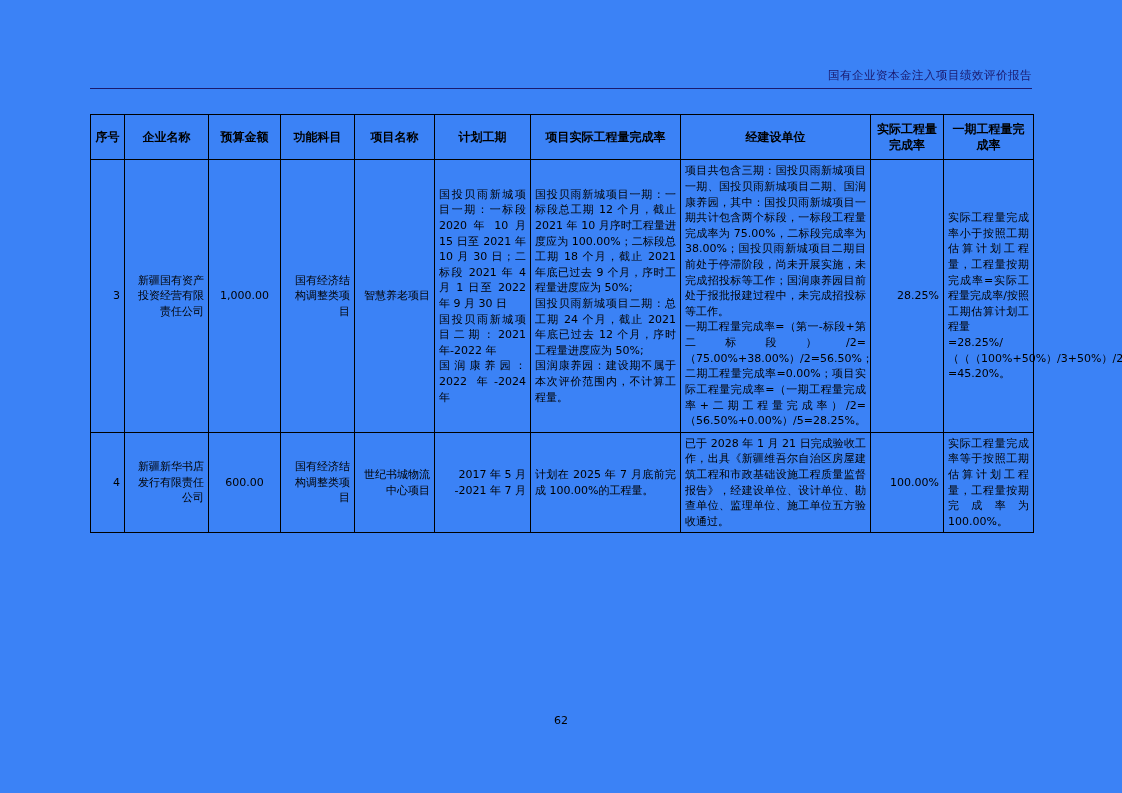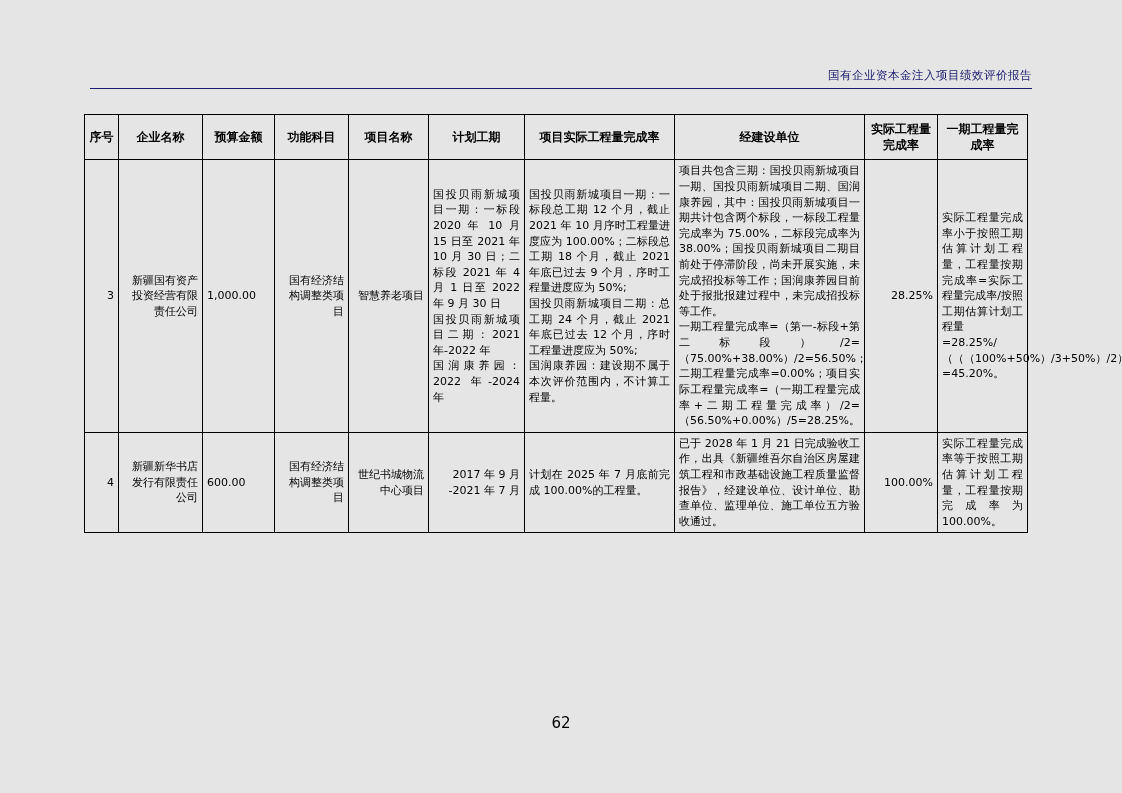--- a/index.html
+++ b/index.html
@@ -14,21 +14,21 @@
     color: #000000;
     position: relative;
     overflow: hidden;
   }
   .page {
     position: absolute;
     left: 0;
     top: 0;
     width: 1122px;
     height: 793px;
-    background: #e5e5e5;
+    background: #3b82f6;
   }
   .header {
     position: absolute;
     left: 90px;
     top: 68px;
     width: 942px;
     text-align: right;
     font-size: 11.5px;
     color: #1a1a6e;
     font-family: "DejaVu Sans", "Liberation Sans", sans-serif;
@@ -37,21 +37,21 @@
   .header-rule {
     position: absolute;
     left: 90px;
     top: 88px;
     width: 942px;
     height: 1px;
     background: #1a1a6e;
   }
   .table-wrap {
     position: absolute;
-    left: 84px;
+    left: 90px;
     top: 114px;
     width: 943px;
   }
   table.main {
     border-collapse: collapse;
     width: 943px;
     table-layout: fixed;
   }
   table.main td, table.main th {
     border: 1px solid #000000;
@@ -63,29 +63,29 @@
   }
   table.main th {
     text-align: center;
     font-weight: bold;
     font-size: 12px;
     padding: 6px 3px;
     line-height: 1.35;
   }
   .c-center { text-align: right; }
   .c-just { text-align: justify; text-justify: inter-ideograph; }
-  .nowrapnum { white-space: nowrap; }
+  .nowrapnum { text-align: center; white-space: nowrap; }
   .cell-body { white-space: pre-wrap; }
   .pagenum {
     position: absolute;
     left: 0;
     top: 714px;
     width: 1122px;
     text-align: center;
-    font-size: 15px;
+    font-size: 11px;
     color: #000000;
     font-family: "DejaVu Sans", "Liberation Sans", sans-serif;
   }
   
   col.c0 { width: 34px; }
   col.c1 { width: 84px; }
   col.c2 { width: 72px; }
   col.c3 { width: 74px; }
   col.c4 { width: 80px; }
   col.c5 { width: 96px; }
@@ -148,21 +148,21 @@
           <td class="c-center">28.25%</td>
           <td class="c-just cell-body">实际工程量完成率小于按照工期估算计划工程量，工程量按期完成率=实际工程量完成率/按照工期估算计划工程量
 =28.25%/（（（100%+50%）/3+50%）/2）=45.20%。</td>
         </tr>
         <tr>
           <td class="c-center">4</td>
           <td class="c-center">新疆新华书店发行有限责任公司</td>
           <td class="nowrapnum">600.00</td>
           <td class="c-center">国有经济结构调整类项目</td>
           <td class="c-center">世纪书城物流中心项目</td>
-          <td class="c-center cell-body">2017 年 9 月 -2021 年 7 月</td>
+          <td class="c-center cell-body">2017 年 5 月 -2021 年 7 月</td>
           <td class="c-just cell-body">计划在 2025 年 7 月底前完成 100.00%的工程量。</td>
           <td class="c-just cell-body">已于 2028 年 1 月 21 日完成验收工作，出具《新疆维吾尔自治区房屋建筑工程和市政基础设施工程质量监督报告》，经建设单位、设计单位、勘查单位、监理单位、施工单位五方验收通过。</td>
           <td class="c-center">100.00%</td>
           <td class="c-just cell-body">实际工程量完成率等于按照工期估算计划工程量，工程量按期完成率为 100.00%。</td>
         </tr>
       </tbody>
     </table>
   </div>
 
   <div class="pagenum">62</div>

